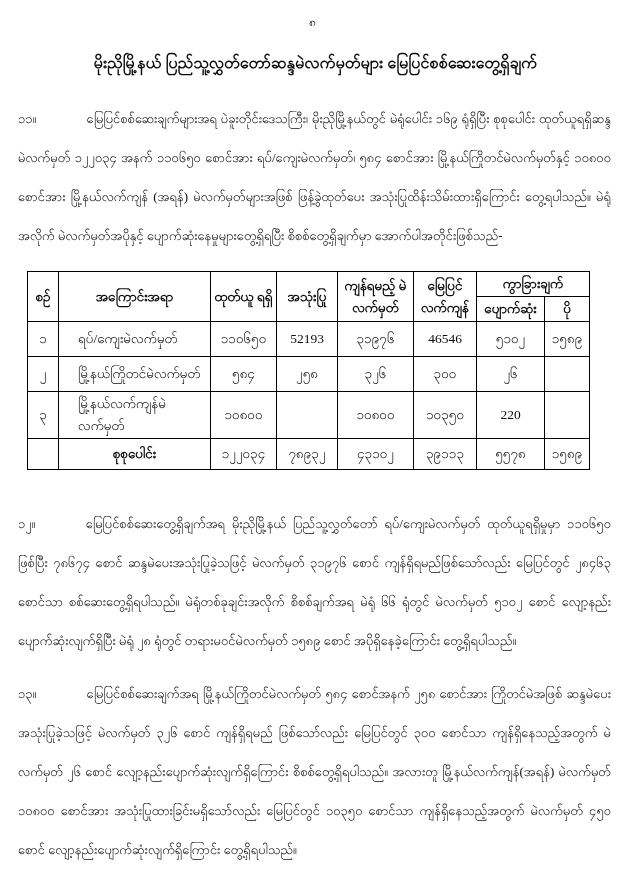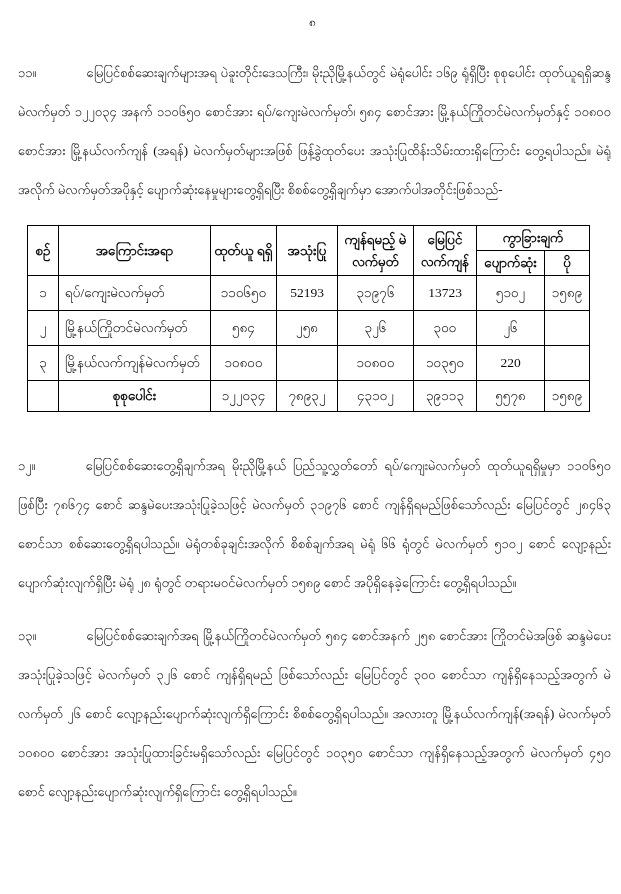--- a/index.html
+++ b/index.html
@@ -51,41 +51,42 @@
   table.report th, table.report td {
     border: 1.5px solid #000000;
     font-size: 13.5px;
     line-height: 22px;
     text-align: center;
     vertical-align: middle;
     padding: 1px 3px;
     overflow: hidden;
   }
   table.report th { font-weight: bold; }
-  table.report td.subject { text-align: left; padding-left: 6px; margin-left: 8px; }
+  table.report td.subject { text-align: left; padding-left: 19px; margin-left: 8px; }
   table.report td.num { text-align: center; }
   table.report tr.data-row td { height: 35px; }
   table.report tr.total-row td { height: 31px; text-align: center; }
   .total-label { font-weight: bold; text-align: center !important; }
   col.c-no { width: 31px; }
   col.c-subject { width: 152px; }
   col.c-issued { width: 66px; }
   col.c-used { width: 61px; }
   col.c-remain { width: 76px; }
   col.c-ground { width: 63px; }
   col.c-missing { width: 68px; }
   col.c-extra { width: 45px; }
 </style>
 </head>
 <body>
 
 <div class="page">
 
   <div class="page-number">၈</div>
 
+  <div class="doc-title">မိုးညိုမြို့နယ် ပြည်သူ့လွှတ်တော်ဆန္ဒမဲလက်မှတ်များ မြေပြင်စစ်ဆေးတွေ့ရှိချက်</div>
 
   <div class="para">
     <span class="pnum">၁၁။</span><span class="ptab"></span><span>မြေပြင်စစ်ဆေးချက်များအရ ပဲခူးတိုင်းဒေသကြီး၊ မိုးညိုမြို့နယ်တွင် မဲရုံပေါင်း ၁၆၉ ရုံရှိပြီး စုစုပေါင်း ထုတ်ယူရရှိဆန္ဒမဲလက်မှတ် ၁၂၂၀၃၄ အနက် ၁၁၀၆၅၀ စောင်အား ရပ်/ကျေးမဲလက်မှတ်၊ ၅၈၄ စောင်အား မြို့နယ်ကြိုတင်မဲလက်မှတ်နှင့် ၁၀၈၀၀ စောင်အား မြို့နယ်လက်ကျန် (အရန်) မဲလက်မှတ်များအဖြစ် ဖြန့်ခွဲထုတ်ပေး အသုံးပြုထိန်းသိမ်းထားရှိကြောင်း တွေ့ရပါသည်။ မဲရုံအလိုက် မဲလက်မှတ်အပိုနှင့် ပျောက်ဆုံးနေမှုများတွေ့ရှိရပြီး စိစစ်တွေ့ရှိချက်မှာ အောက်ပါအတိုင်းဖြစ်သည်-</span>
   </div>
 
   <table class="report">
     <colgroup>
       <col class="c-no">
         <col class="c-subject">
         <col class="c-issued">
@@ -110,21 +111,21 @@
         <th>ပို</th>
       </tr>
     </thead>
     <tbody>
       <tr class="data-row">
         <td class="num">၁</td>
         <td class="subject">ရပ်/ကျေးမဲလက်မှတ်</td>
         <td class="num">၁၁၀၆၅၀</td>
         <td class="num">52193</td>
         <td class="num">၃၁၉၇၆</td>
-        <td class="num">13723</td>
+        <td class="num">46546</td>
         <td class="num">၅၁၀၂</td>
         <td class="num">၁၅၈၉</td>
       </tr>
       <tr class="data-row">
         <td class="num">၂</td>
         <td class="subject">မြို့နယ်ကြိုတင်မဲလက်မှတ်</td>
         <td class="num">၅၈၄</td>
         <td class="num">၂၅၈</td>
         <td class="num">၃၂၆</td>
         <td class="num">၃၀၀</td>

